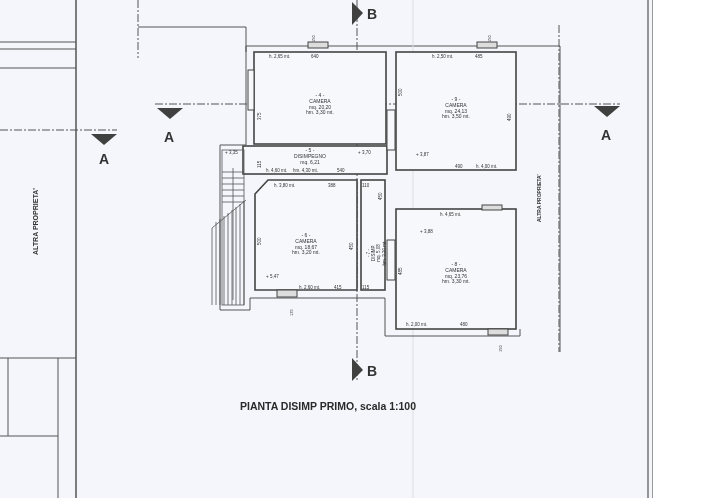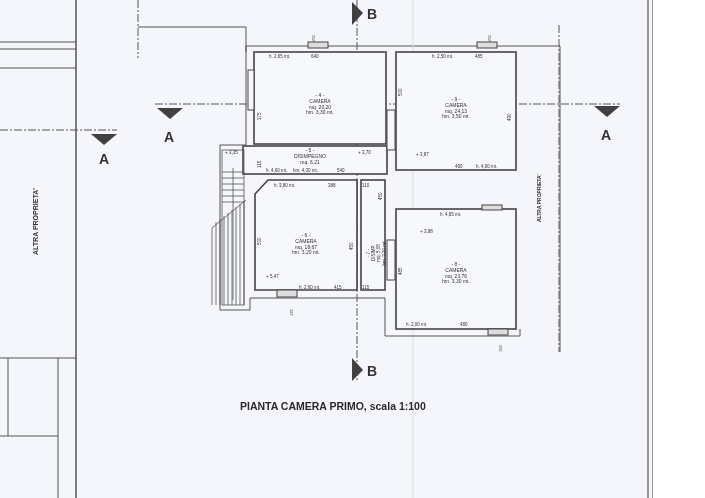--- a/index.html
+++ b/index.html
@@ -184,13 +184,13 @@
 <div class="t dim vert" style="left:399px;top:275px;">485</div>
 <div class="t dim" style="left:406px;top:323px;">h. 2,00 mt.</div>
 <div class="t dim" style="left:460px;top:323px;">480</div>
 <div class="t elev" style="left:420px;top:230px;">+ 3,88</div>
 
 <div class="t vert" style="left:312px;top:42px;font-size:4px;">150</div>
 <div class="t vert" style="left:488px;top:42px;font-size:4px;">150</div>
 <div class="t vert" style="left:290px;top:316px;font-size:4px;">135</div>
 <div class="t vert" style="left:499px;top:352px;font-size:4px;">150</div>
 
-<div class="title">PIANTA CAMERA PRIMO, scala 1:100</div>
+<div class="title">PIANTA DISIMP PRIMO, scala 1:100</div>
 
 </body></html>

